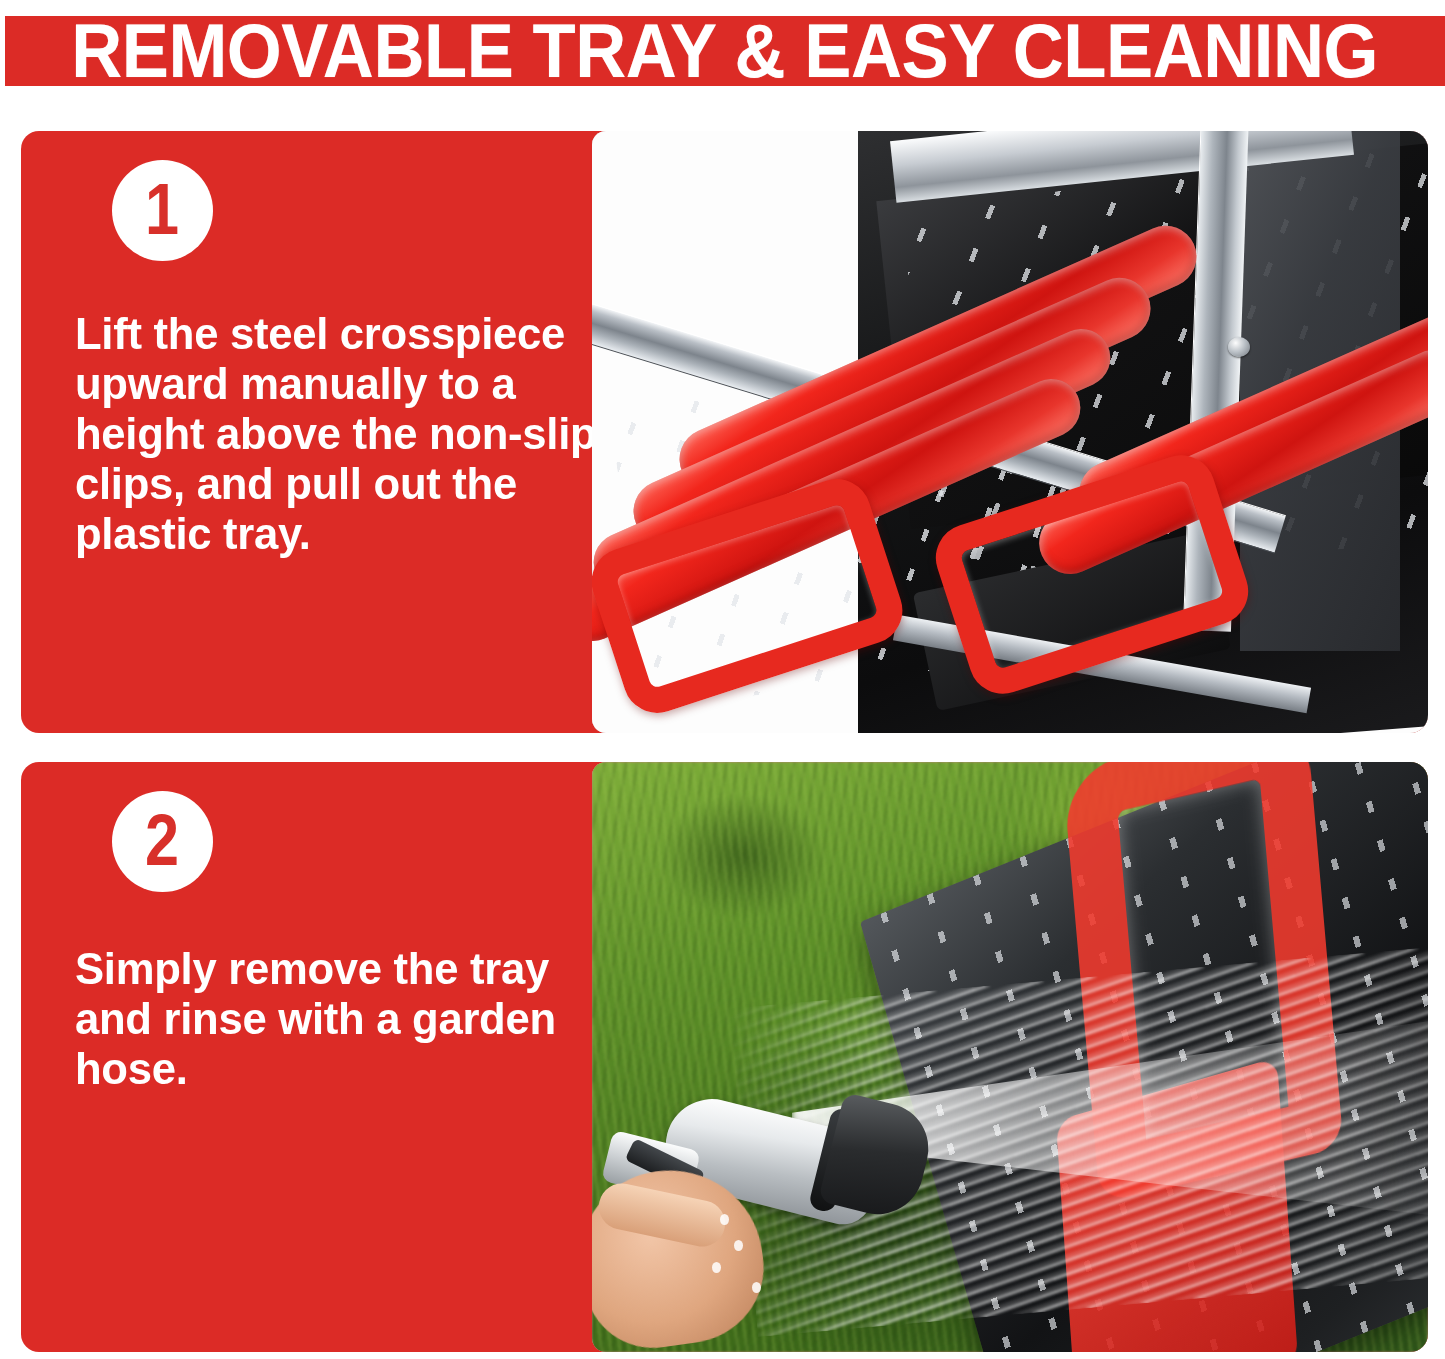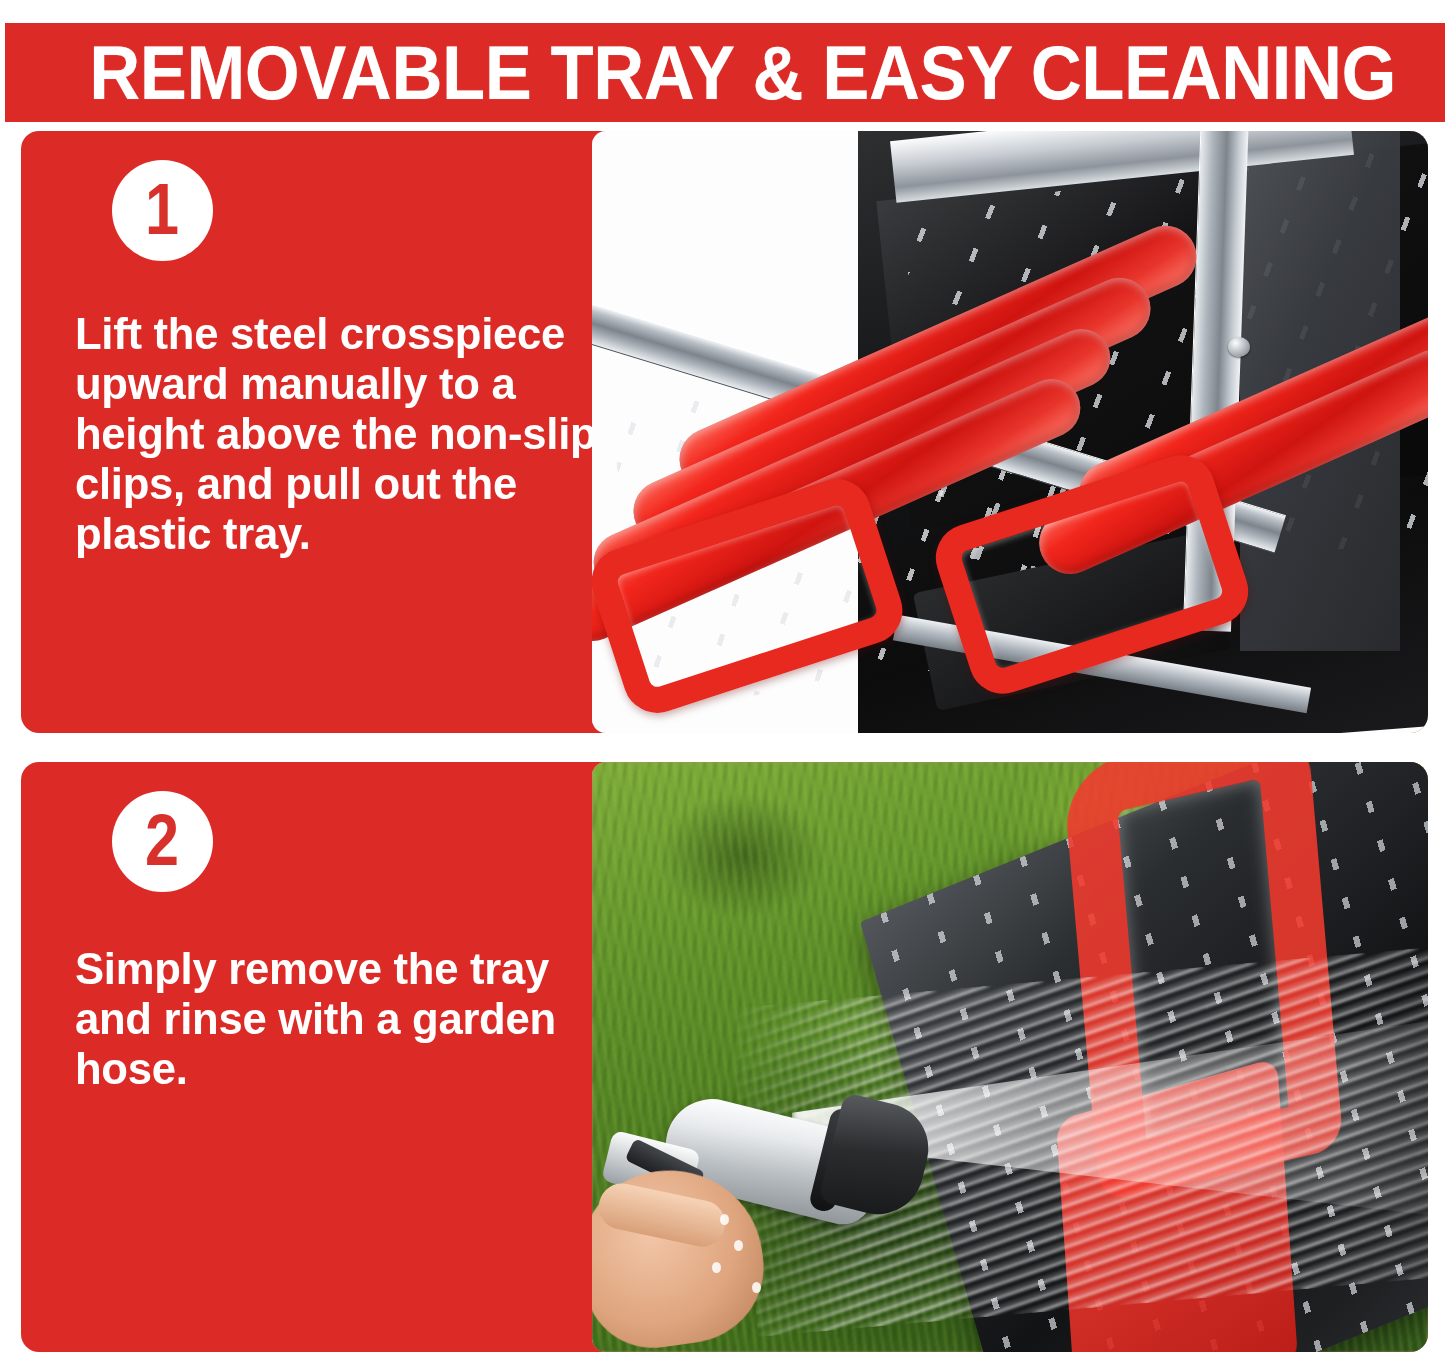--- a/index.html
+++ b/index.html
@@ -11,23 +11,23 @@
   }
   .page {
     position:relative;
     width:1445px; height:1359px;
     background:#ffffff;
   }
 
   
   .banner {
     position:absolute;
-    left:5px; top:23px; width:1440px; height:99px;
+    left:5px; top:16px; width:1440px; height:70px;
     background:#DC2B26;
-    display:flex; align-items:center; justify-content:flex-end;
+    display:flex; align-items:center; justify-content:center;
     overflow:hidden;
   }
   .banner-title {
     color:#ffffff;
     font-size:76px;
     font-weight:bold;
     letter-spacing:-0.5px;
     line-height:1;
     white-space:nowrap;
     transform:scaleX(0.93);

